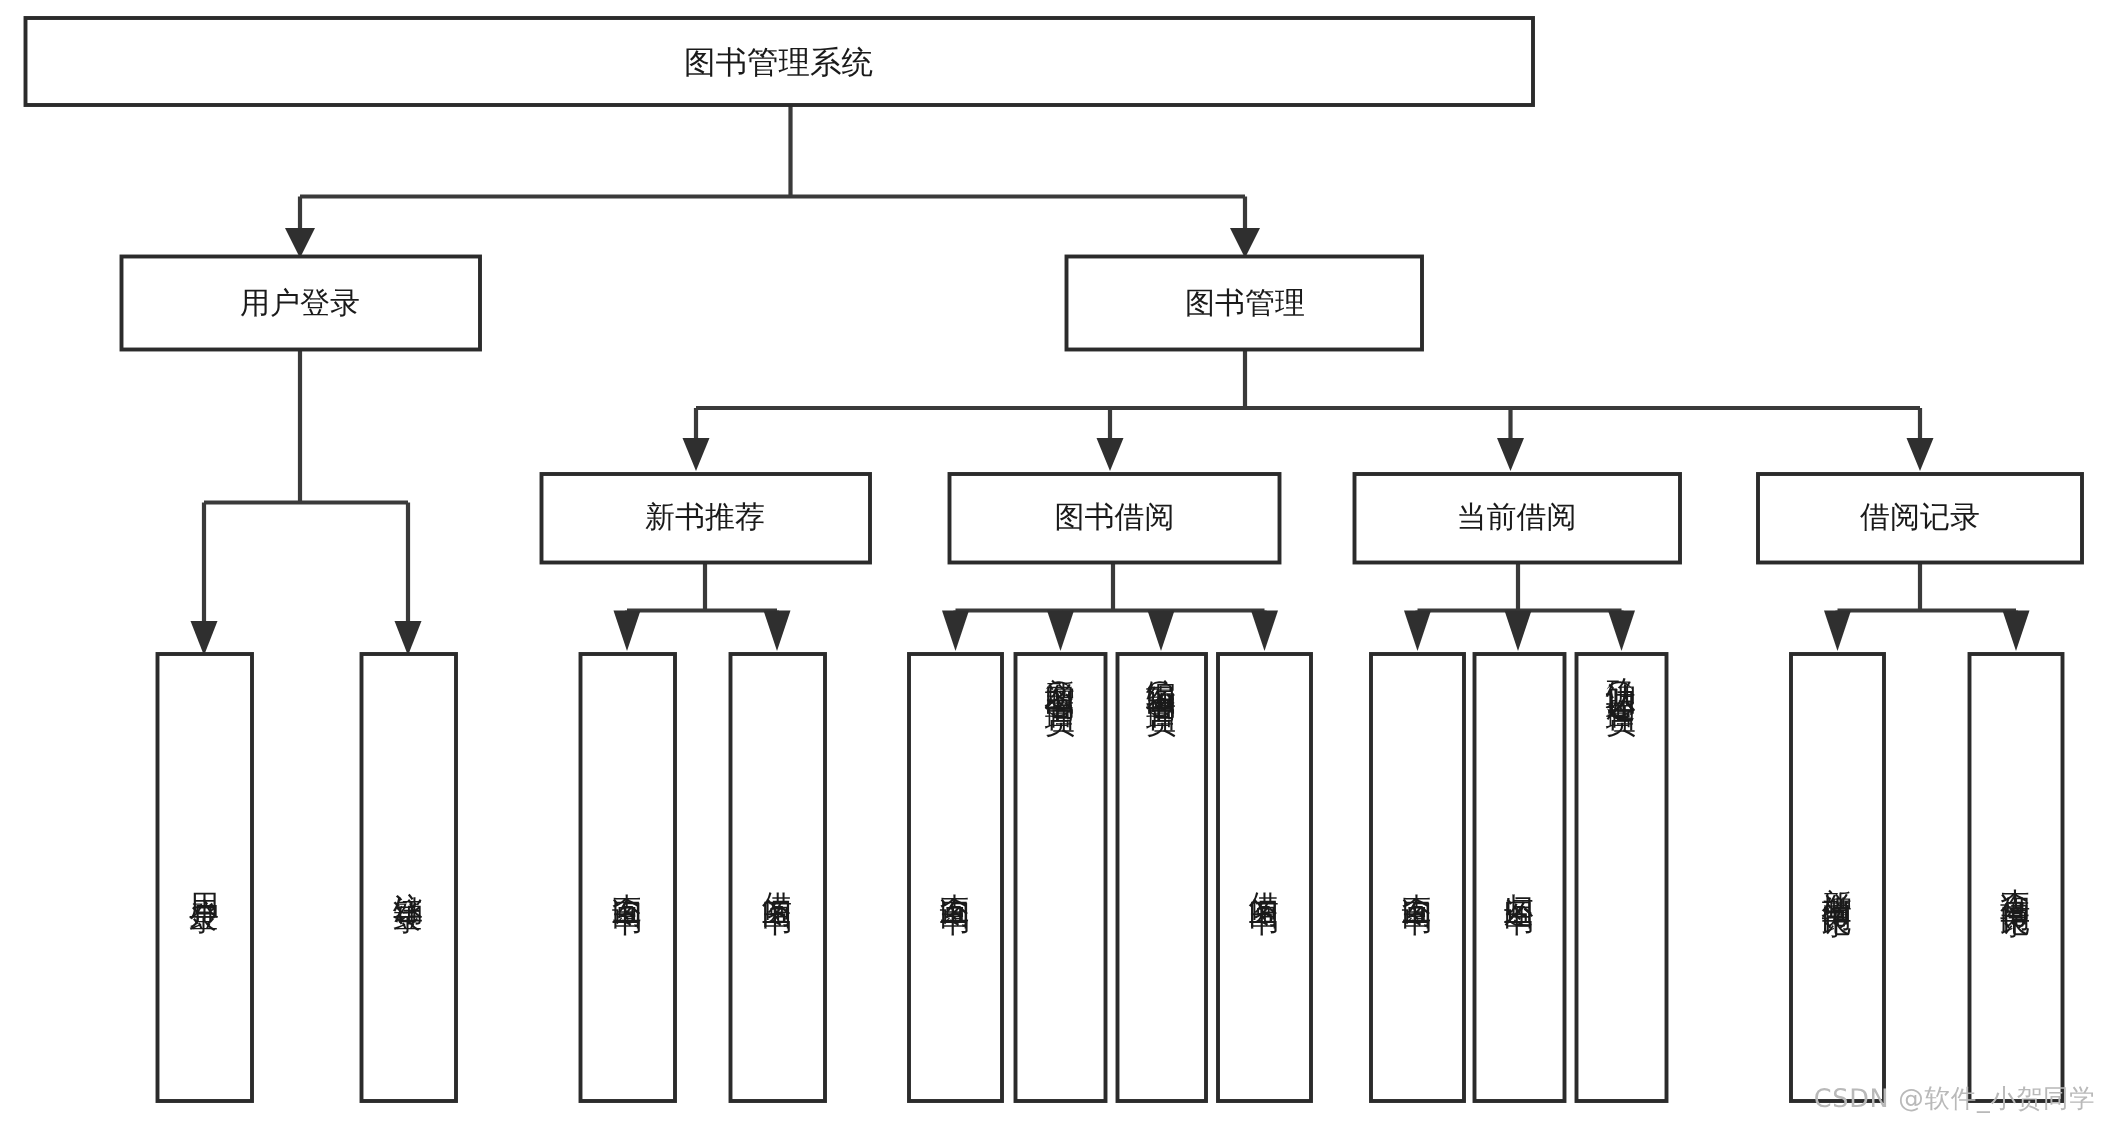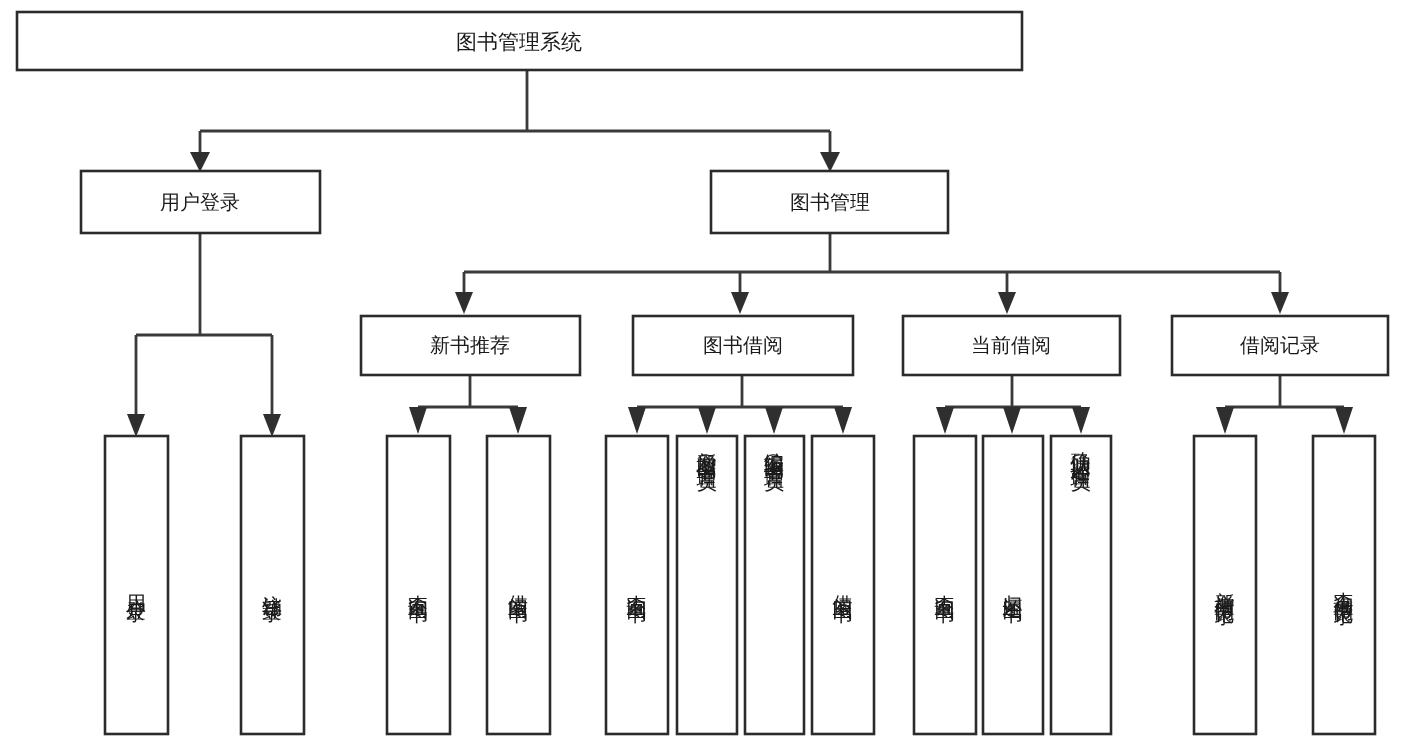--- a/index.html
+++ b/index.html
@@ -255,14 +255,15 @@
   </div>
 
   <div class="leaf-label-wrap" style="left:1194px; top:436px; width:62px; height:298px;">
     <span class="leaf-label">新增借阅记录</span>
   </div>
 
   <div class="leaf-label-wrap" style="left:1313px; top:436px; width:62px; height:298px;">
     <span class="leaf-label">查询借阅记录</span>
   </div>
 
+  <div id="watermark">CSDN @软件_小贺同学</div>
 
 </div>
 
 </body></html>

